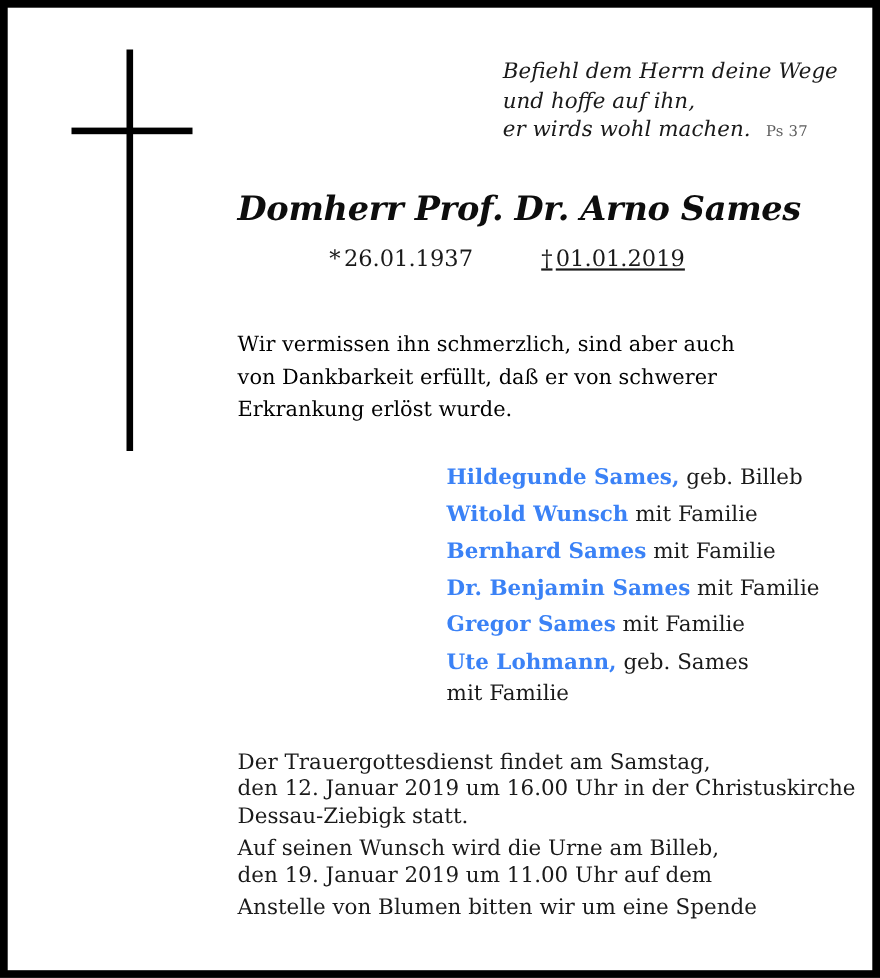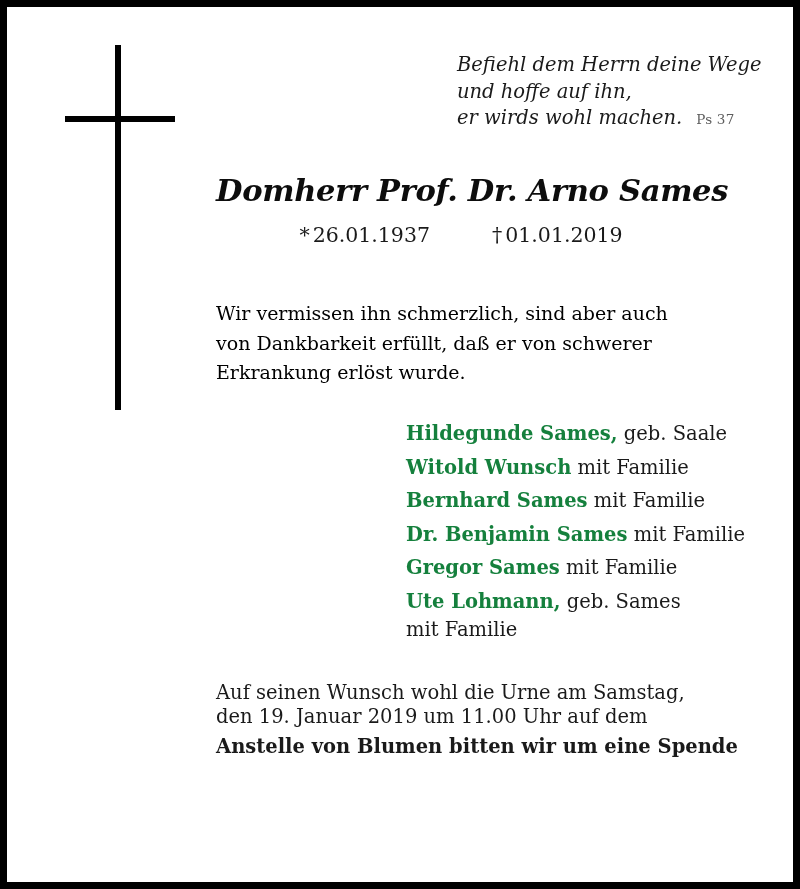--- a/index.html
+++ b/index.html
@@ -80,21 +80,21 @@
     position: absolute;
     left: 209px;
     top: 215px;
     width: 490px;
     text-align: center;
     font-size: 20.5px;
     line-height: 26px;
     color: #1a1a1a;
     white-space: nowrap;
   }
-  .date-death { padding-left: 62px; }
+  .date-death { padding-left: 62px; text-decoration: underline; }
   .date-symbol { padding-right: 3px; }
 
   
   .message {
     position: absolute;
     left: 209px;
     top: 292px;
     width: 500px;
     font-size: 19px;
     line-height: 29.5px;
@@ -106,41 +106,41 @@
   .survivors {
     position: absolute;
     left: 399px;
     top: 410px;
     width: 380px;
     font-size: 19.5px;
     line-height: 33.6px;
     color: #1a1a1a;
   }
   .survivor { white-space: nowrap; }
-  .survivor-name { font-weight: bold; color: #15803d; }
+  .survivor-name { font-weight: bold; color: #3b82f6; }
   .survivor-suffix { font-weight: normal; }
   .survivor-extra {
     display: block;
     margin-top: -4px;
     line-height: 29px;
     white-space: nowrap;
   }
 
   
   .details {
     position: absolute;
     left: 209px;
     top: 674px;
     width: 520px;
     font-size: 19.5px;
     line-height: 24.3px;
     color: #1a1a1a;
   }
   .details-paragraph { margin-bottom: 5.5px; }
-  .details-paragraph:last-child { margin-bottom: 4px; font-weight: bold; }
+  .details-paragraph:last-child { margin-bottom: 4px; }
   .details-line { display: block; white-space: nowrap; }
 </style>
 </head>
 <body>
 
 <div id="notice">
 
   <div class="cross-vertical"></div>
   <div class="cross-horizontal"></div>
 
@@ -159,21 +159,21 @@
   </div>
 
   <div class="message">
     <span class="message-line">Wir vermissen ihn schmerzlich, sind aber auch</span>
     <span class="message-line">von Dankbarkeit erfüllt, daß er von schwerer</span>
     <span class="message-line">Erkrankung erlöst wurde.</span>
   </div>
 
   <div class="survivors">
     <div class="survivor">
-      <span class="survivor-name">Hildegunde Sames,</span><span class="survivor-suffix"> geb. Saale</span>
+      <span class="survivor-name">Hildegunde Sames,</span><span class="survivor-suffix"> geb. Billeb</span>
     </div>
     <div class="survivor">
       <span class="survivor-name">Witold Wunsch</span><span class="survivor-suffix"> mit Familie</span>
     </div>
     <div class="survivor">
       <span class="survivor-name">Bernhard Sames</span><span class="survivor-suffix"> mit Familie</span>
     </div>
     <div class="survivor">
       <span class="survivor-name">Dr. Benjamin Sames</span><span class="survivor-suffix"> mit Familie</span>
     </div>
@@ -181,21 +181,26 @@
       <span class="survivor-name">Gregor Sames</span><span class="survivor-suffix"> mit Familie</span>
     </div>
     <div class="survivor">
       <span class="survivor-name">Ute Lohmann,</span><span class="survivor-suffix"> geb. Sames</span>
       <span class="survivor-extra">mit Familie</span>
     </div>
   </div>
 
   <div class="details">
     <div class="details-paragraph">
-      <span class="details-line">Auf seinen Wunsch wohl die Urne am Samstag,</span>
+      <span class="details-line">Der Trauergottesdienst findet am Samstag,</span>
+      <span class="details-line">den 12. Januar 2019 um 16.00 Uhr in der Christuskirche</span>
+      <span class="details-line">Dessau-Ziebigk statt.</span>
+    </div>
+    <div class="details-paragraph">
+      <span class="details-line">Auf seinen Wunsch wird die Urne am Billeb,</span>
       <span class="details-line">den 19. Januar 2019 um 11.00 Uhr auf dem</span>
     </div>
     <div class="details-paragraph">
       <span class="details-line">Anstelle von Blumen bitten wir um eine Spende</span>
     </div>
   </div>
 
 </div>
 
 </body></html>

